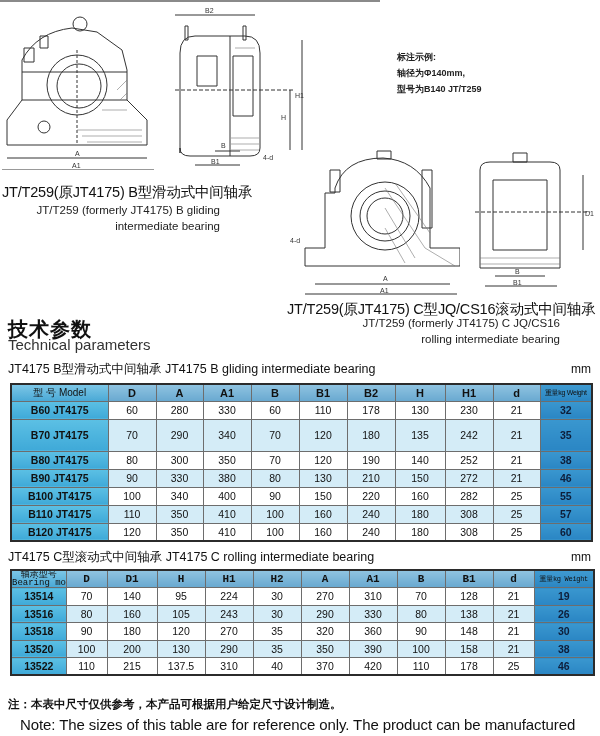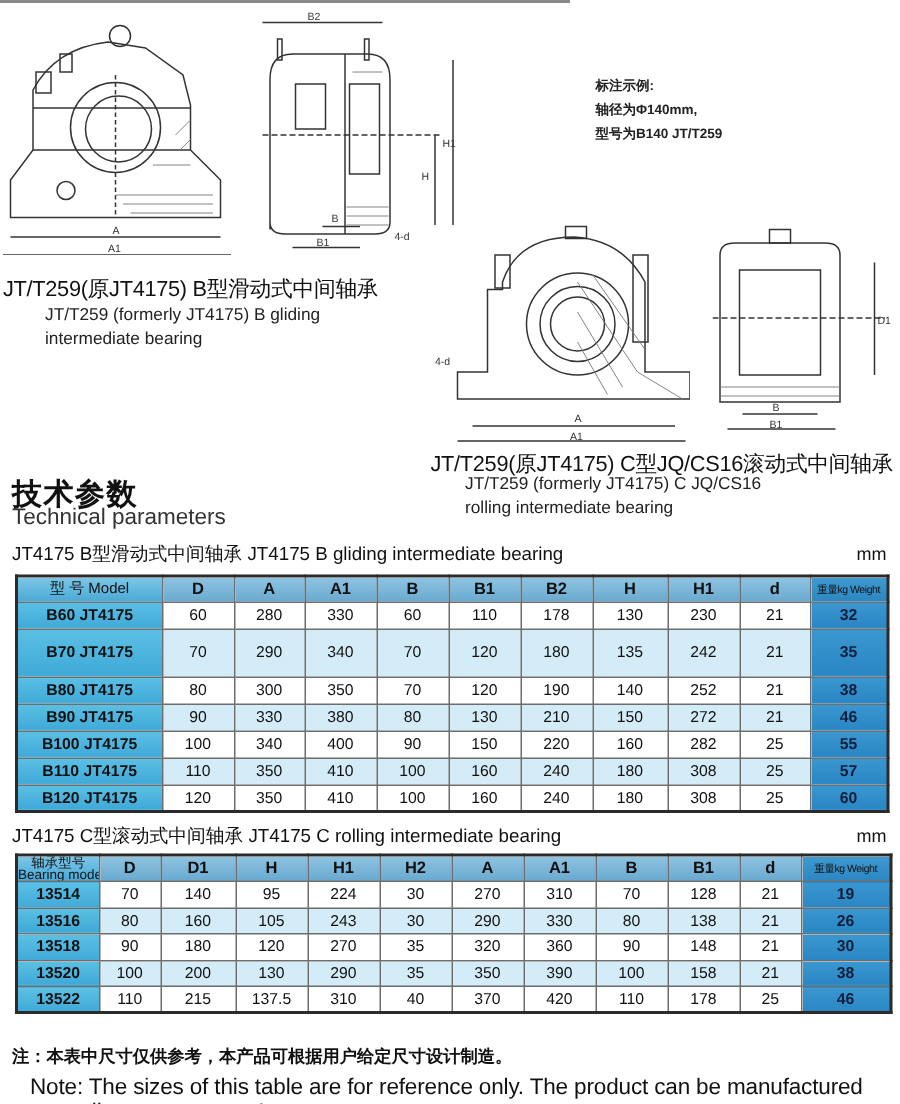--- a/index.html
+++ b/index.html
@@ -3,21 +3,21 @@
 <meta charset="utf-8">
 <style>
   * { box-sizing: border-box; margin: 0; padding: 0; }
   html, body { width: 600px; height: 736px; background: #ffffff; overflow: hidden; }
   body { position: relative; font-family: "Liberation Sans", "DejaVu Sans", sans-serif; color: #111; }
   .topline { position: absolute; left: 0; top: 0; width: 380px; height: 2px; background: #8a8a8a; }
   .abs { position: absolute; }
   svg.drw { position: absolute; }
   svg.drw * { vector-effect: non-scaling-stroke; }
   .cap1 { font-size: 14.5px; letter-spacing: -0.2px; color: #111; white-space: nowrap; }
-  .cap2 { font-size: 11.5px; color: #222; white-space: nowrap; text-align: left; }
+  .cap2 { font-size: 11.5px; color: #222; white-space: nowrap; text-align: right; }
   .example { font-size: 9px; line-height: 16px; color: #222; font-weight: bold; }
   .sec-cn { font-size: 20px; font-weight: bold; letter-spacing: 1px; }
   .sec-en { font-size: 15px; color: #333; }
   .tbl-title { font-size: 12.5px; color: #111; white-space: nowrap; }
   .unit { font-size: 12px; color: #111; }
   table.spec { position: absolute; border-collapse: collapse; border: 2px solid #2b2b2b; table-layout: fixed; }
   table.spec td, table.spec th { border: 1px solid #6d6d6d; text-align: center; font-size: 10.5px; color: #111; overflow: hidden; white-space: nowrap; }
   table.spec th { background: linear-gradient(#8fc3e0, #69a9d0); font-weight: bold; font-size: 11px; }
   table.spec th.model-h { background: linear-gradient(#7cc6e6, #4aa9d6); font-size: 9px; font-weight: normal; line-height: 8px; }
   table.spec th.weight-h { background: linear-gradient(#3f9ad0, #2b86c2); font-size: 7px; font-weight: normal; letter-spacing: -0.3px; }
@@ -288,21 +288,21 @@
       <col style="width:48px">
       <col style="width:48px">
     <col style="width:48px">
       <col style="width:48px">
       <col style="width:48px">
       <col style="width:48px">
       <col style="width:41px">
       <col style="width:60px">
   </colgroup>
   <thead>
-    <tr style="height:16px;">
+    <tr style="height:16px;font-family:Liberation Mono, monospace;">
       <th class="model-h">
         <div>轴承型号</div>
         <div>Bearing model</div>
       </th>
       <th>D</th>
       <th>D1</th>
       <th>H</th>
       <th>H1</th>
       <th>H2</th>
       <th>A</th>

